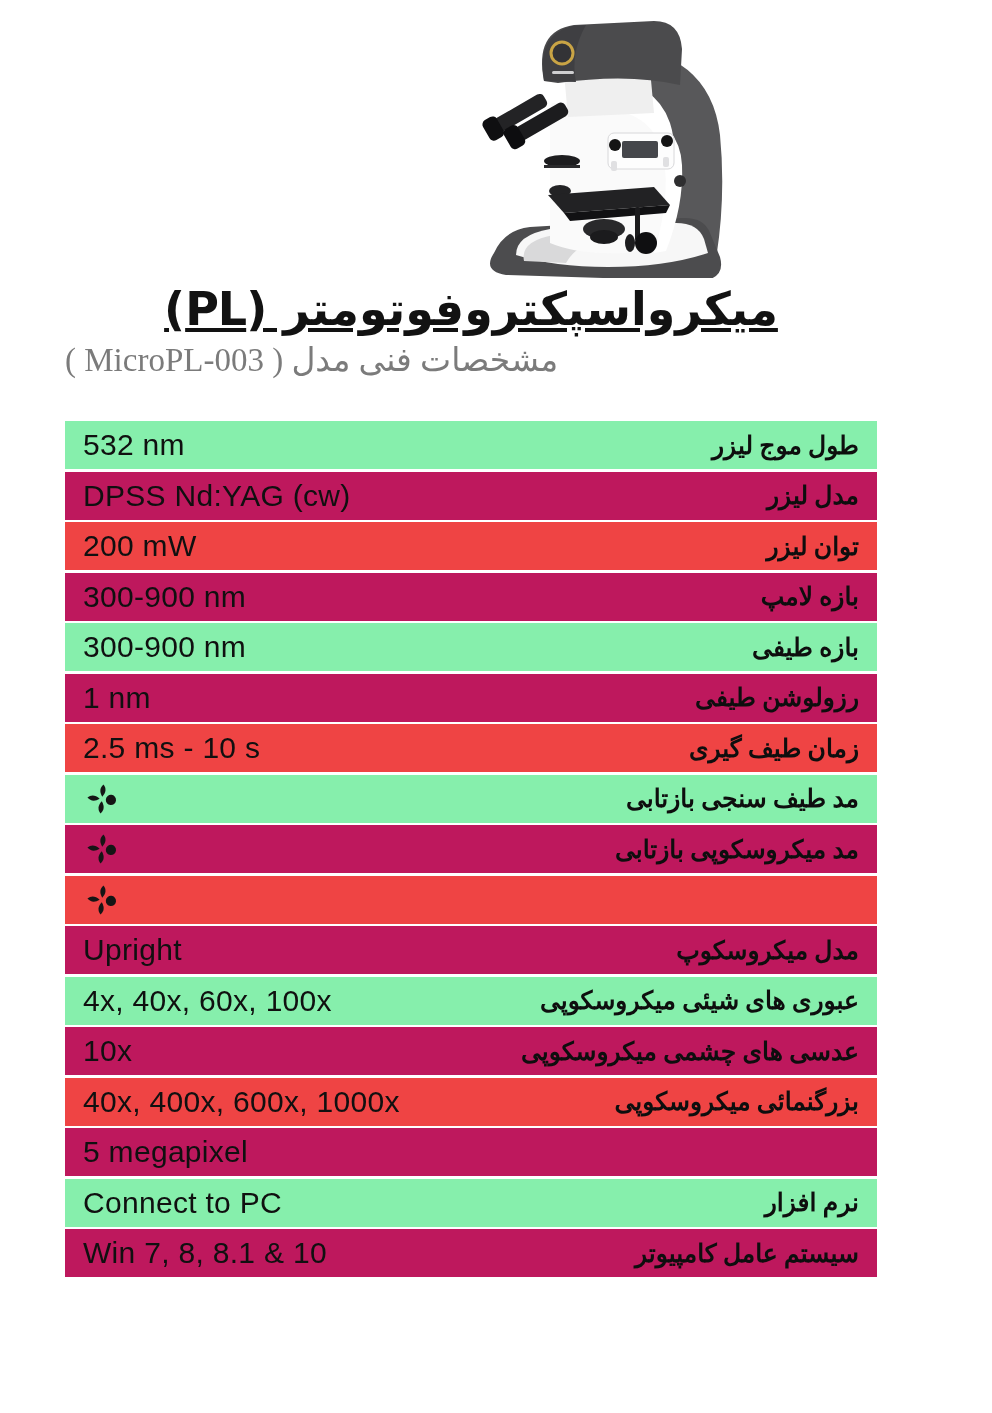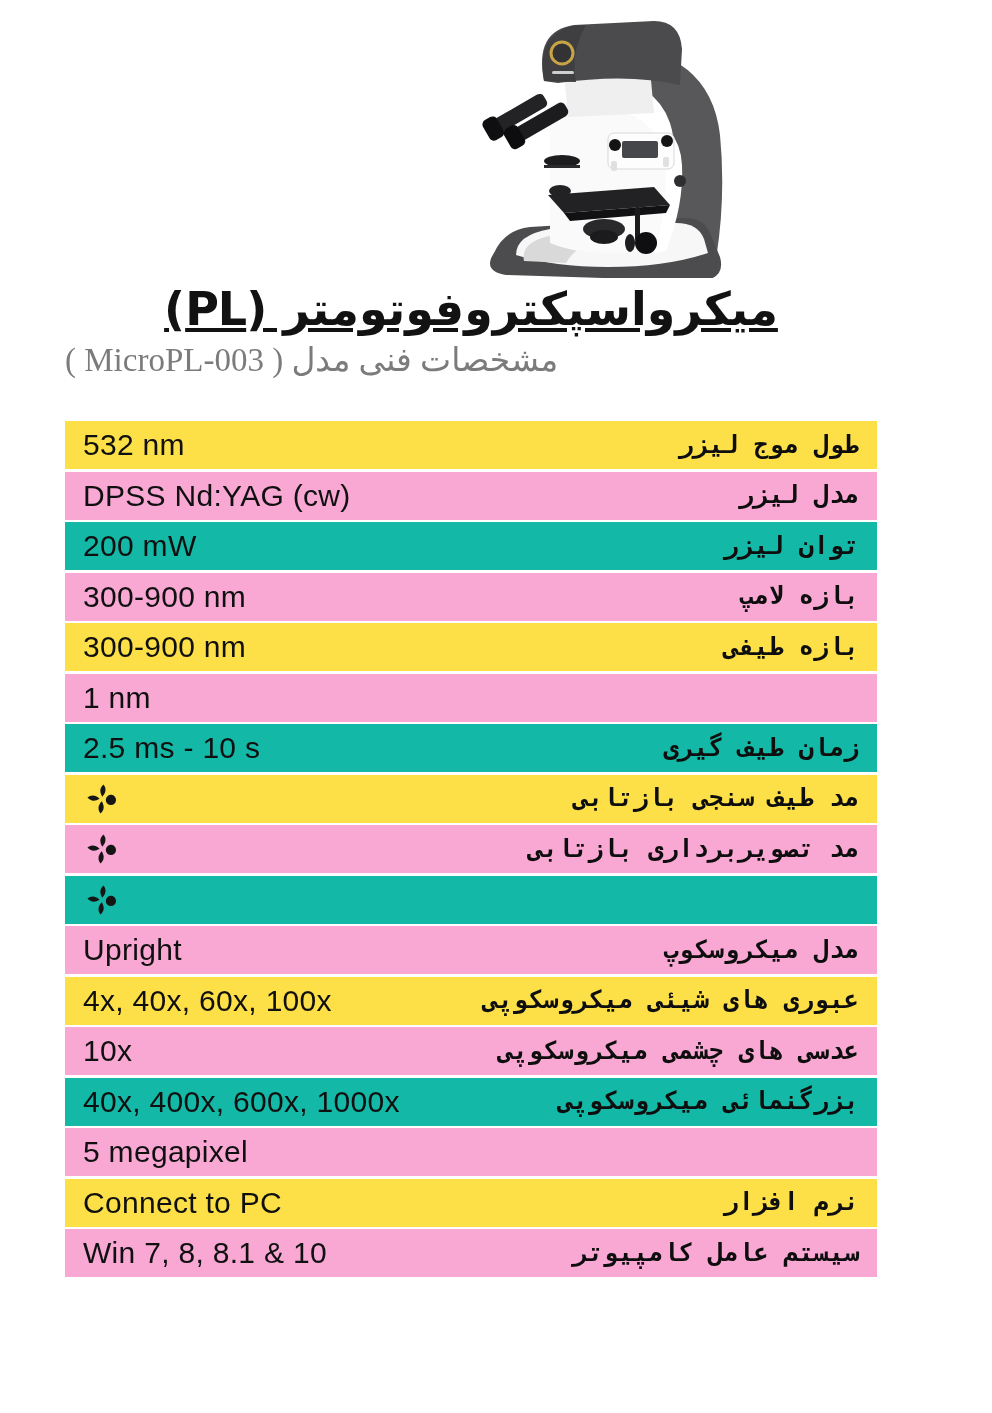--- a/index.html
+++ b/index.html
@@ -22,30 +22,30 @@
     color:#7b7b7b;
   }
   .spec-table{
     position:absolute;left:65px;top:421px;width:812px;
     display:flex;flex-direction:column;gap:2.5px;
   }
   .row{
     height:48px;display:flex;align-items:center;justify-content:space-between;
     box-sizing:border-box;padding:0 18px;
   }
-  .bg-salmon{background:#fde047;}
-  .bg-gray{background:#14b8a6;gap:28px;}
-  .bg-white{background:#f9a8d4;}
+  .bg-salmon{background:#86efac;}
+  .bg-gray{background:#ef4444;gap:28px;}
+  .bg-white{background:#be185d;}
   .cell-left{display:flex;align-items:center;gap:8px;min-height:100%;}
   .value{
     font-size:30px;color:#101010;letter-spacing:0.3px;white-space:nowrap;
   }
   .label{
     direction:rtl;text-align:right;
-    font-family:Liberation Mono, monospace;font-weight:bold;font-size:25px;
+    font-family:Liberation Serif, serif;font-weight:bold;font-size:25px;
     color:#0e0e0e;white-space:nowrap;
   }
   .mode-icon{width:34px;height:34px;display:inline-block;margin-left:2px;}
   .mode-icon svg{width:100%;height:100%;display:block;}
 </style>
 </head>
 <body>
 
 <div class="hero">
   <svg viewBox="0 0 290 262" aria-hidden="true">
@@ -142,20 +142,21 @@
 
       <span class="value">300-900 nm</span>
     </div>
     <div class="label">بازه طیفی</div>
   </div>
     <div class="row bg-white">
     <div class="cell-left">
 
       <span class="value">1 nm</span>
     </div>
+    <div class="label">رزولوشن طیفی</div>
   </div>
     <div class="row bg-gray">
     <div class="cell-left">
 
       <span class="value">2.5 ms - 10 s</span>
     </div>
     <div class="label">زمان طیف گیری</div>
   </div>
     <div class="row bg-salmon">
     <div class="cell-left">
@@ -180,21 +181,21 @@
           <g fill="#151515" transform="rotate(6 18 18)">
             <path d="M18 2.5 C21.4 6 21.8 10.5 18 15.5 C14.2 10.5 14.6 6 18 2.5 Z"></path>
             <path d="M18 33.5 C14.6 30 14.2 25.5 18 20.5 C21.8 25.5 21.4 30 18 33.5 Z"></path>
             <path d="M2.5 18 C6 14.6 10.5 14.2 15.5 18 C10.5 21.8 6 21.4 2.5 18 Z"></path>
             <circle cx="27.5" cy="18" r="5.4"></circle>
           </g>
         </svg>
       </span>
       <span class="value"></span>
     </div>
-    <div class="label">مد  تصویربرداری بازتابی</div>
+    <div class="label">مد  میکروسکوپی بازتابی</div>
   </div>
     <div class="row bg-gray">
     <div class="cell-left">
       <span class="mode-icon">
         <svg viewBox="0 0 36 36">
           <g fill="#151515" transform="rotate(6 18 18)">
             <path d="M18 2.5 C21.4 6 21.8 10.5 18 15.5 C14.2 10.5 14.6 6 18 2.5 Z"></path>
             <path d="M18 33.5 C14.6 30 14.2 25.5 18 20.5 C21.8 25.5 21.4 30 18 33.5 Z"></path>
             <path d="M2.5 18 C6 14.6 10.5 14.2 15.5 18 C10.5 21.8 6 21.4 2.5 18 Z"></path>
             <circle cx="27.5" cy="18" r="5.4"></circle>

